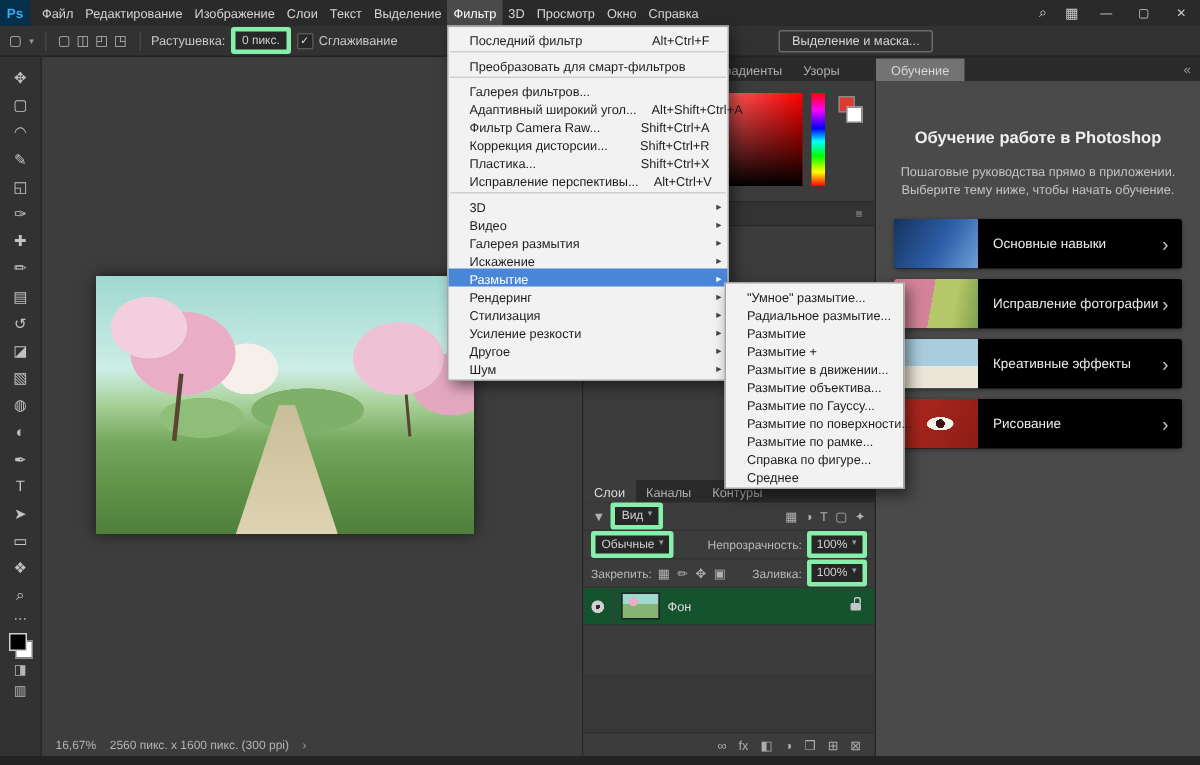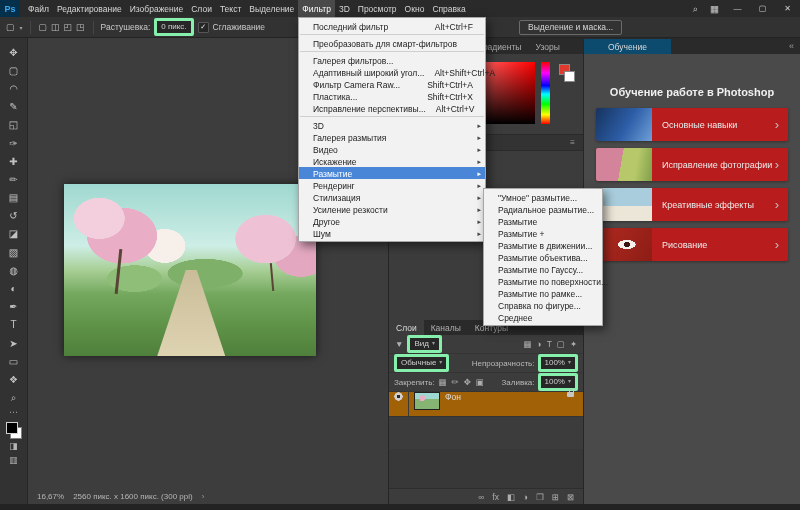--- a/index.html
+++ b/index.html
@@ -70,40 +70,40 @@
   .hamb{margin-left:auto;color:#9a9a9a;font-size:8px}
   .adjbody{height:170px;background:#3c3c3c;border-bottom:1px solid #2a2a2a;position:relative}
   .propline{position:absolute;font-size:8px;color:#bdbdbd;left:142px;white-space:nowrap}
   .propline.mode{top:104px}
   .propline.fill{top:142px}
   .layers{position:absolute;left:0;right:0;top:282px;bottom:0;background:#3c3c3c}
   .ltabs{height:15px;background:#2a2a2a;display:flex;align-items:flex-end;font-size:8.5px;color:#aeaeae}
   .lrow{height:18px;display:flex;align-items:center;padding:0 5px;gap:3px;font-size:8px;color:#b9b9b9;border-bottom:1px solid #343434}
   .l-ico{color:#b0b0b0;font-size:8.5px;padding:0 1px}
   .spacer{flex:1}
-  .layer-row{height:24px;background:#a16207;display:flex;gap:5px;padding:0 5px;border-bottom:1px solid #343434}
+  .layer-row{height:24px;background:#14532d;display:flex;align-items:center;gap:5px;padding:0 5px;border-bottom:1px solid #343434}
   .eye{width:9px;height:9px;border-radius:50%;background:radial-gradient(circle at 50% 50%,#2a2a2a 0 1.5px,#d0d0d0 1.5px 4px,rgba(0,0,0,0) 4.5px);flex:none}
   .vline{width:1px;height:100%;background:#3a3a3a}
   .lthumb{width:24px;height:16px;border:1px solid #222;flex:none;
     background:radial-gradient(circle 3px at 30% 32%,#e8aec6 0 100%,rgba(0,0,0,0) 100%),linear-gradient(180deg,#9fd8d0 0 40%,#86b573 40%)}
   .lname{font-size:8.5px;color:#ddd}
   .lockicon{position:relative;width:7px;height:5px;background:#c6c6c6;border-radius:1px;margin-left:auto;margin-right:4px;flex:none}
   .lockicon::before{content:"";position:absolute;left:1.5px;top:-3.5px;width:3px;height:3px;border:1px solid #c6c6c6;border-bottom:none;border-radius:2px 2px 0 0}
   .lfiller{position:absolute;left:0;right:0;top:129px;bottom:15px;background:#383838}
   .lbottom{position:absolute;left:0;right:0;bottom:0;height:15px;background:#3c3c3c;border-top:1px solid #2e2e2e;display:flex;align-items:center;justify-content:flex-end;gap:8px;padding:0 9px;font-size:8.5px;color:#adadad}
 
   
   .learn{position:absolute;left:583px;top:38px;width:217px;bottom:6px;background:#4a4a4a;border-left:1px solid #262626;box-sizing:border-box;z-index:6}
   .learn-tabrow{height:16px;background:#2a2a2a;display:flex;align-items:flex-end}
-  .learn-tab{height:15px;background:#0c4a6e;color:#d8d8d8;font-size:8.5px;padding:0 24px;display:flex;align-items:center}
+  .learn-tab{height:15px;background:#737373;color:#d8d8d8;font-size:8.5px;padding:0 10px;display:flex;align-items:center}
   .learn-collapse{margin-left:auto;color:#9a9a9a;font-size:9px;padding:0 6px;align-self:center}
   .learn-body{padding:20px 12px 0;text-align:center}
   .learn-title{font-size:11px;font-weight:bold;color:#f0f0f0;margin:12px 0 10px}
   .learn-sub{font-size:8.5px;color:#c4c4c4;line-height:1.45;margin-bottom:13px;padding:0 4px}
-  .learn-card{height:33px;background:#b91c1c;border-radius:2px;margin-bottom:7px;display:flex;align-items:center;overflow:hidden;box-shadow:0 1px 3px rgba(0,0,0,.35)}
+  .learn-card{height:33px;background:#000000;border-radius:2px;margin-bottom:7px;display:flex;align-items:center;overflow:hidden;box-shadow:0 1px 3px rgba(0,0,0,.35)}
   .learn-thumb{width:56px;height:100%;flex:none}
   .thumb-basics{background:linear-gradient(120deg,#16335e,#2d5ea8 55%,#6fa0d8)}
   .thumb-photo{background:linear-gradient(100deg,#d4849a 0 45%,#b7c86a 45% 70%,#7fa04a)}
   .thumb-creative{background:linear-gradient(180deg,#a9cddc 0 55%,#ece6d8 55%)}
   .thumb-draw{background:radial-gradient(circle 3px at 55% 50%,#3a1511 0 100%,rgba(0,0,0,0) 100%),radial-gradient(ellipse 16px 8px at 55% 50%,#f5f0ea 0 55%,rgba(0,0,0,0) 56%),linear-gradient(120deg,#b32a20,#8c1d16)}
   .learn-label{flex:1;text-align:left;padding-left:10px;font-size:9px;color:#ececec}
   .learn-chevron{padding-right:9px;font-size:13px;color:#c0c0c0}
 
   
   .menu{position:absolute;top:17px;background:#f2f2f2;border:1px solid #a6a6a6;box-shadow:3px 4px 9px rgba(0,0,0,.5);padding:2px 0;z-index:100;font-size:8.5px;color:#1c1c1c}
@@ -303,20 +303,21 @@
   </div>
 </div>
 
 <div class="learn">
   <div class="learn-tabrow">
     <div class="learn-tab">Обучение</div>
     <span class="learn-collapse">«</span>
   </div>
   <div class="learn-body">
     <div class="learn-title">Обучение работе в Photoshop</div>
+    <div class="learn-sub">Пошаговые руководства прямо в приложении. Выберите тему ниже, чтобы начать обучение.</div>
     <div>
 
     <div class="learn-card">
           <div class="learn-thumb thumb-basics"></div>
           <div class="learn-label">Основные навыки</div>
           <div class="learn-chevron">›</div>
         </div>
         <div class="learn-card">
           <div class="learn-thumb thumb-photo"></div>
           <div class="learn-label">Исправление фотографии</div>
@@ -354,38 +355,42 @@
     </div>
     <div class="menu-item">
       <span class="lbl">Адаптивный широкий угол...</span>
       <span class="sc">Alt+Shift+Ctrl+A</span>
     </div>
     <div class="menu-item">
       <span class="lbl">Фильтр Camera Raw...</span>
       <span class="sc">Shift+Ctrl+A</span>
     </div>
     <div class="menu-item">
+      <span class="lbl">Коррекция дисторсии...</span>
+      <span class="sc">Shift+Ctrl+R</span>
+    </div>
+    <div class="menu-item">
       <span class="lbl">Пластика...</span>
       <span class="sc">Shift+Ctrl+X</span>
     </div>
     <div class="menu-item">
       <span class="lbl">Исправление перспективы...</span>
       <span class="sc">Alt+Ctrl+V</span>
     </div>
     <div class="menu-sep"></div>
     <div class="menu-item has-sub">
       <span class="lbl">3D</span>
       <span class="sc"></span>
     </div>
     <div class="menu-item has-sub">
+      <span class="lbl">Видео</span>
+      <span class="sc"></span>
+    </div>
+    <div class="menu-item has-sub">
       <span class="lbl">Галерея размытия</span>
-      <span class="sc"></span>
-    </div>
-    <div class="menu-item has-sub">
-      <span class="lbl">Видео</span>
       <span class="sc"></span>
     </div>
     <div class="menu-item has-sub">
       <span class="lbl">Искажение</span>
       <span class="sc"></span>
     </div>
     <div class="menu-item highlight has-sub">
       <span class="lbl">Размытие</span>
       <span class="sc"></span>
     </div>

